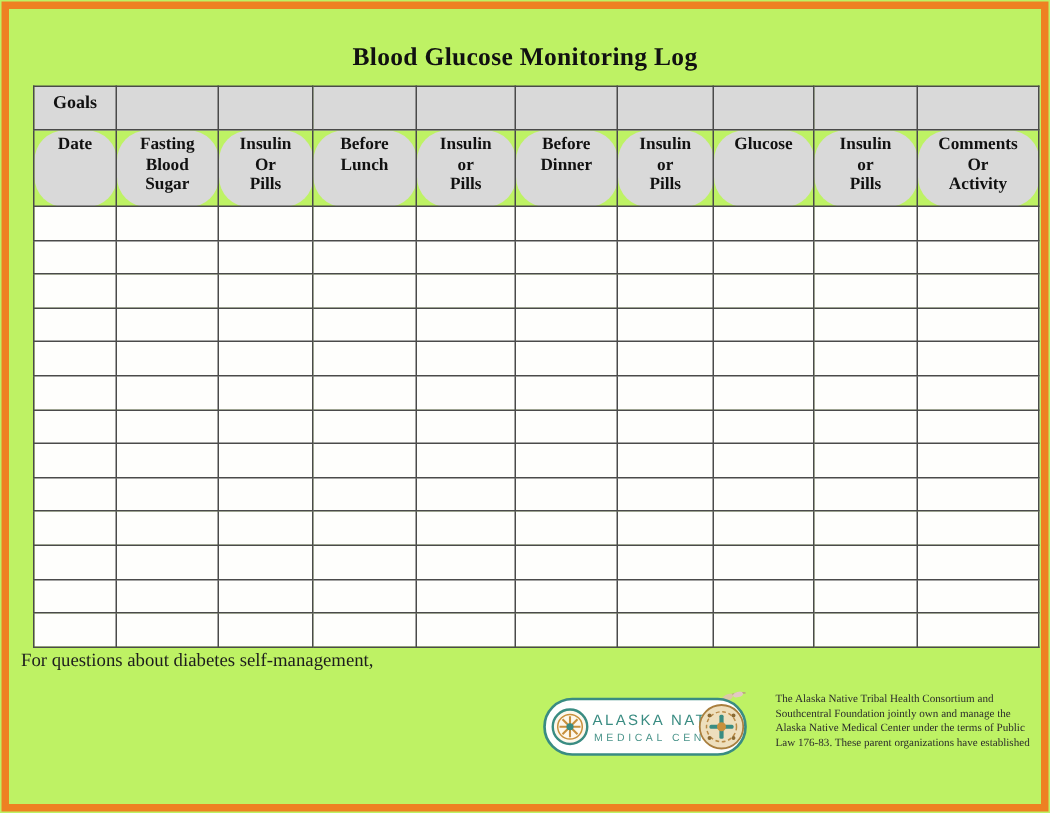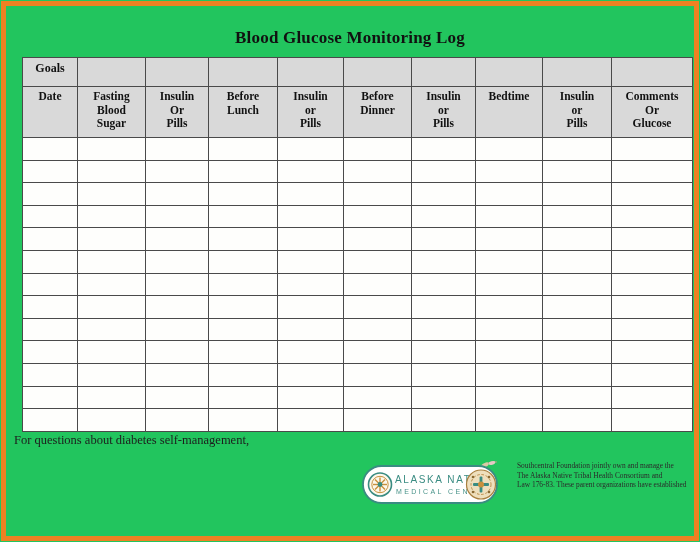--- a/index.html
+++ b/index.html
@@ -5,21 +5,21 @@
   html,body{margin:0;padding:0;}
   body{
     width:700px;height:542px;
     background:#fffdf6;
     font-family:"Liberation Serif", serif;
     position:relative;
     overflow:hidden;
   }
   .page{
     position:absolute; inset:0;
-    background:#22c55e;
+    background:#bef264;
   }
   .frame{
     position:absolute; inset:1px;
     border:5px solid #ee8122;
     pointer-events:none;
     z-index:10;
   }
   .title{
     position:absolute; top:28px; left:0; width:100%;
     text-align:center;
@@ -45,20 +45,21 @@
     padding-top:3px;
   }
   tr.header-row th{
     height:46px;
     background:#d9d9d9;
     font-size:11.5px; font-weight:bold; color:#111;
     line-height:13.5px;
     text-align:center; vertical-align:top;
     padding-top:3px;
     white-space:pre-line;
+    border-radius:20px;
   }
   tbody tr{height:22.6px;}
   tbody td{background:#fefefc;}
   .footer-note{
     position:absolute; left:14px; top:432px;
     font-size:12.5px; color:#1d1d1d;
     line-height:16.5px;
   }
   .disclaimer{
     position:absolute; left:517px; top:461px;
@@ -117,27 +118,27 @@
           <th>Before
 Lunch</th>
           <th>Insulin
 or
 Pills</th>
           <th>Before
 Dinner</th>
           <th>Insulin
 or
 Pills</th>
-          <th>Bedtime</th>
+          <th>Glucose</th>
           <th>Insulin
 or
 Pills</th>
           <th>Comments
 Or
-Glucose</th>
+Activity</th>
         </tr>
       </thead>
       <tbody>
         <tr>
           <td></td>
           <td></td>
           <td></td>
           <td></td>
           <td></td>
           <td></td>
@@ -334,18 +335,19 @@
         <circle cx="120" cy="25.5" r="3" fill="#c8903c"></circle>
         <circle cx="112" cy="18" r="1.3" fill="#8a6a33"></circle>
         <circle cx="128" cy="18" r="1.3" fill="#8a6a33"></circle>
         <circle cx="112" cy="33" r="1.3" fill="#8a6a33"></circle>
         <circle cx="128" cy="33" r="1.3" fill="#8a6a33"></circle>
       </g>
     </svg>
   </div>
 
   <div class="disclaimer">
+    <div>The Alaska Native Tribal Health Consortium and</div>
     <div>Southcentral Foundation jointly own and manage the</div>
-    <div>The Alaska Native Tribal Health Consortium and</div>
+    <div>Alaska Native Medical Center under the terms of Public</div>
     <div>Law 176-83.  These parent organizations have established</div>
   </div>
 
 </div>
 
 </body></html>

